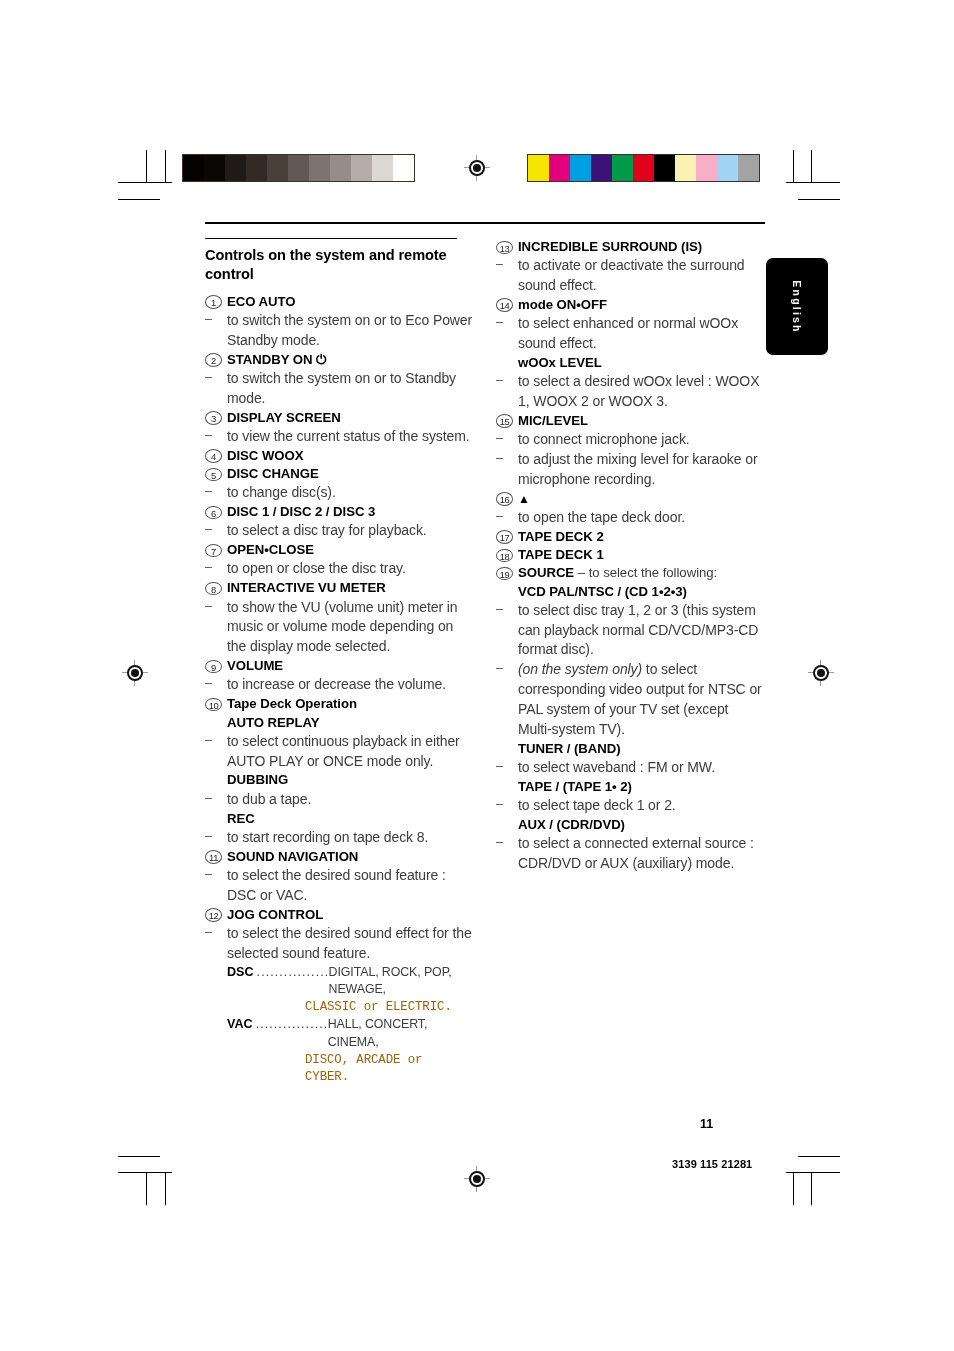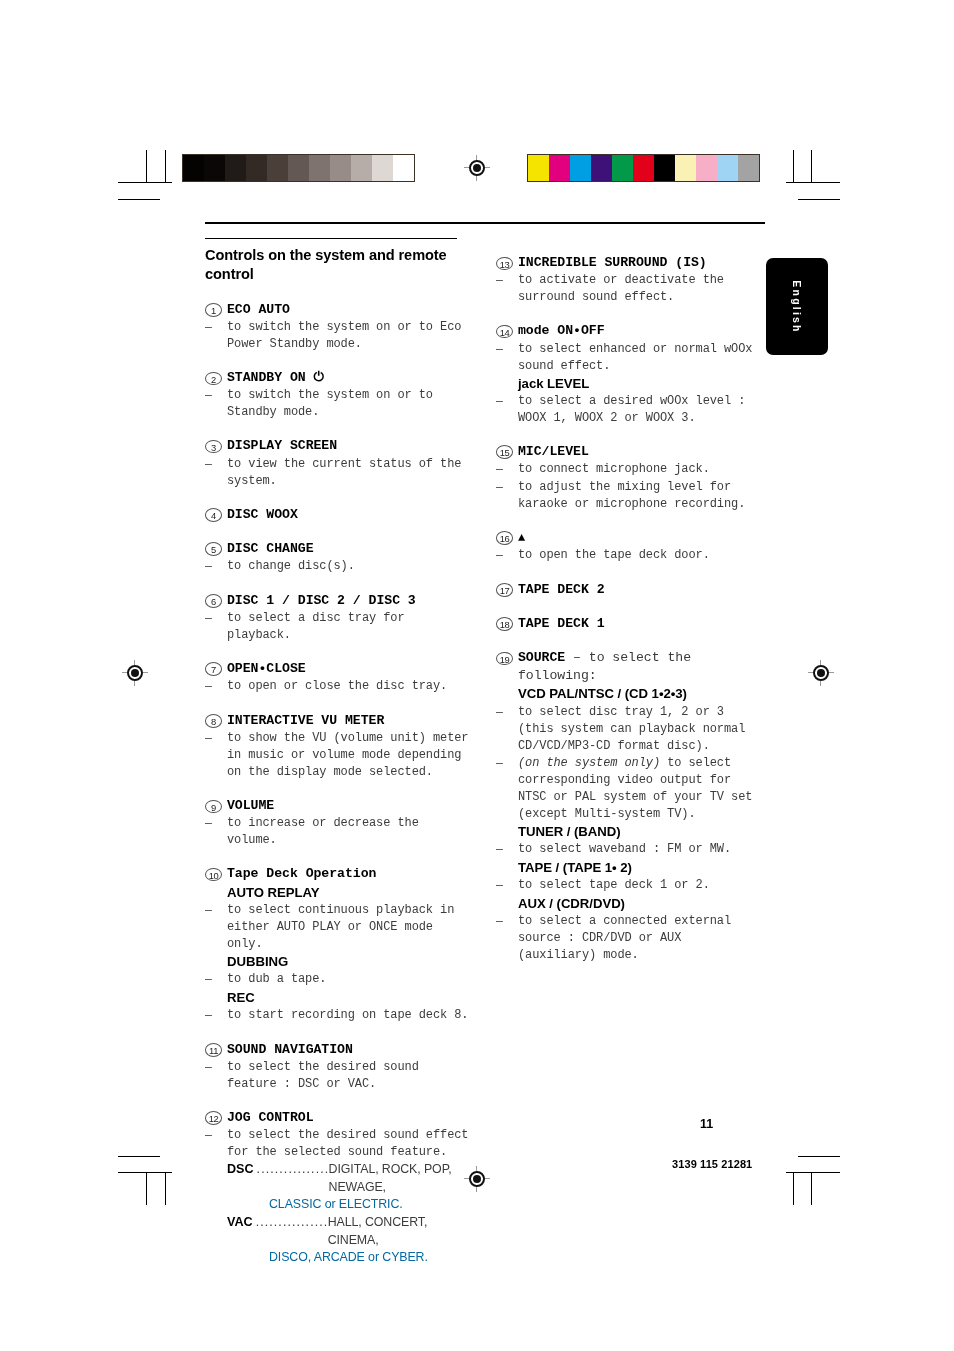--- a/index.html
+++ b/index.html
@@ -61,21 +61,21 @@
   .rule-thin { border-top: 1px solid #000; width: 252px; margin-bottom: 7px; }
 
   .subhead {
     font-weight: bold;
     font-size: 14.6px;
     line-height: 1.33;
     margin-bottom: 8px;
     letter-spacing: -0.1px;
   }
 
-  .entry { display: flex; align-items: flex-start; margin-top: 16px; }
+  .entry { display: flex; align-items: flex-start; margin-top: 0px; }
   .num {
     flex: 0 0 auto;
     width: 17px;
     height: 13.5px;
     margin-right: 5px;
     margin-top: 2.5px;
     border: 1px solid #555;
     border-radius: 50%;
     font-size: 9.4px;
     line-height: 13px;
@@ -84,21 +84,20 @@
     box-sizing: border-box;
     font-family: "Liberation Sans", sans-serif;
   }
   .num.wide { letter-spacing: -0.4px; }
 
   .lbl {
     font-weight: bold;
     font-size: 13.2px;
     line-height: 1.38;
     letter-spacing: -0.05px;
-    font-family: Liberation Mono, monospace;
   }
   .lbl .norm { font-weight: normal; color: #3a3a3a; }
 
   .sublbl {
     font-weight: bold;
     font-size: 13.2px;
     line-height: 1.38;
     margin-left: 22px;
     letter-spacing: -0.05px;
   }
@@ -107,42 +106,41 @@
   .dash {
     flex: 0 0 auto;
     width: 22px;
     color: #4a4a4a;
     font-size: 12.4px;
     line-height: 1.42;
   }
   .dtxt {
     flex: 1 1 auto;
     color: #3c3c3c;
-    font-size: 12px;
+    font-size: 14px;
     line-height: 1.42;
     letter-spacing: -0.1px;
-    font-family: Liberation Mono, monospace;
   }
   .dtxt .it { font-style: italic; }
 
   .leader-row { display: flex; margin-left: 22px; }
   .leader-key { font-weight: bold; font-size: 12.6px; line-height: 1.42; white-space: nowrap; }
   .leader-dots {
     flex: 0 0 auto;
     width: 72px;
     color: #3c3c3c;
     font-size: 12.4px;
     line-height: 1.42;
     overflow: hidden;
     white-space: nowrap;
     letter-spacing: 1.1px;
     padding-left: 3px;
   }
   .leader-val { color: #3c3c3c; font-size: 12.4px; line-height: 1.42; letter-spacing: -0.1px; }
-  .leader-cont { margin-left: 64px; color: #0369a1; font-size: 12.4px; line-height: 1.42; letter-spacing: -0.1px; }
+  .leader-cont { margin-left: 100px; color: #a16207; font-size: 12.4px; line-height: 1.42; letter-spacing: -0.1px; font-family: Liberation Mono, monospace; }
 
   .eject { font-size: 12px; letter-spacing: 0; }
 
   
   .lang-tab {
     position: absolute;
     left: 766px;
     top: 258px;
     width: 62px;
     height: 97px;
@@ -431,21 +429,21 @@
             </div>
             <div class="control-entry">
               <div class="entry">
                 <div class="num wide">14</div>
                 <div class="lbl">mode ON•OFF</div>
               </div>
               <div class="desc">
                 <span class="dash">–</span>
                 <span class="dtxt">to select enhanced or normal wOOx sound effect.</span>
               </div>
-              <div class="sublbl">jack LEVEL</div>
+              <div class="sublbl">wOOx LEVEL</div>
               <div class="desc">
                 <span class="dash">–</span>
                 <span class="dtxt">to select a desired wOOx level : WOOX 1, WOOX 2 or WOOX 3.</span>
               </div>
             </div>
             <div class="control-entry">
               <div class="entry">
                 <div class="num wide">15</div>
                 <div class="lbl">MIC/LEVEL</div>
               </div>

